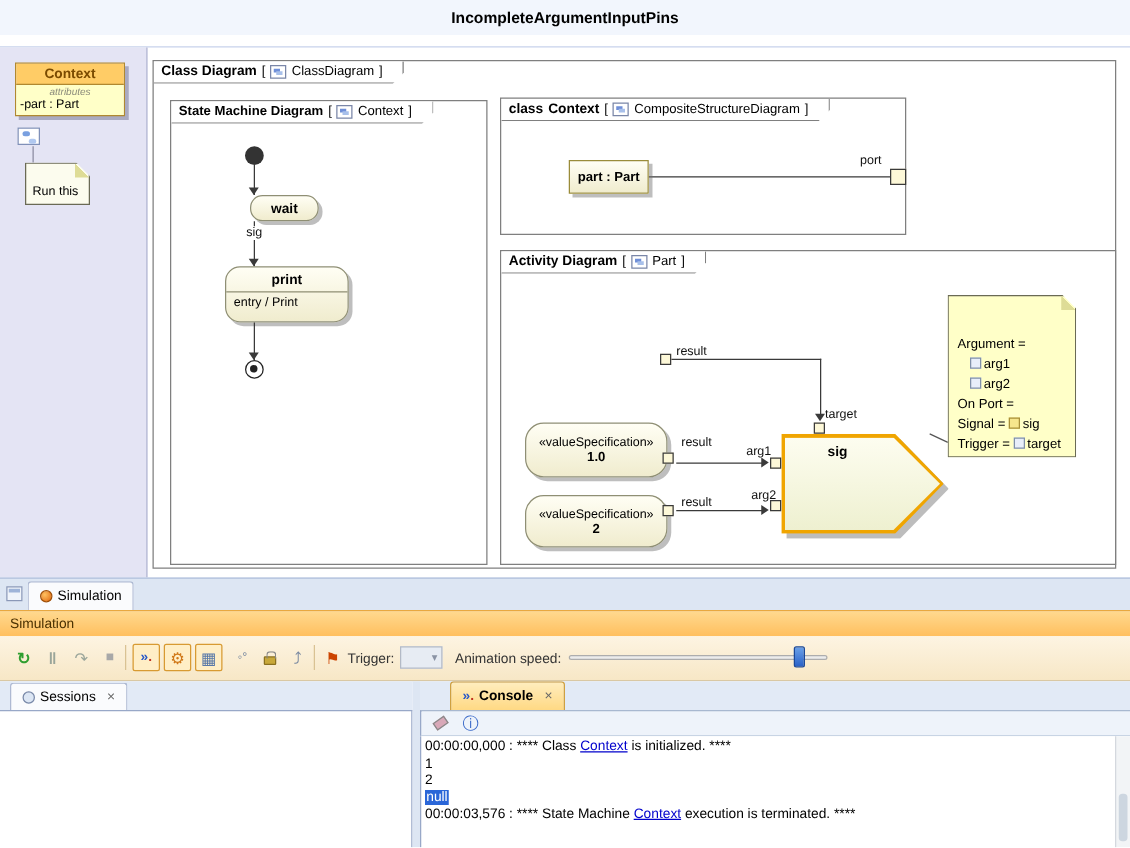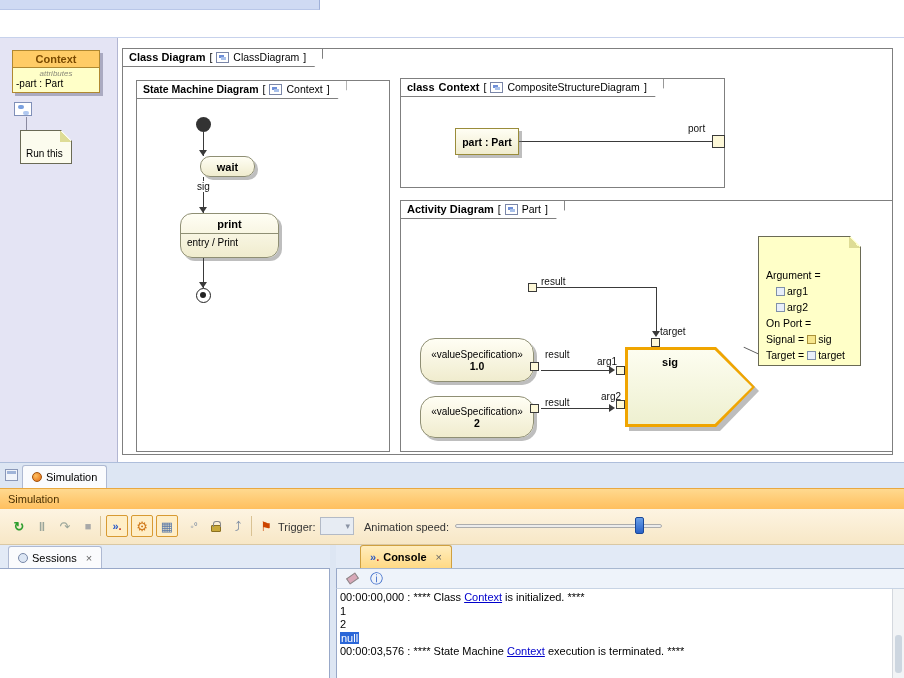--- a/index.html
+++ b/index.html
@@ -49,20 +49,23 @@
   .lock-body::before { content:""; position:absolute; top:-5px; left:1px; width:6px; height:5px; border:1.5px solid #888; border-bottom:none; border-radius:3px 3px 0 0; }
 
   .eraser { display:inline-block; width:11px; height:7px; background:#d8a8b8; border:1px solid #888; transform:rotate(-35deg); }
 </style>
 </head>
 <body>
 
 <div class="screen">
 
   <div class="abs" style="left:0;top:0;width:320px;height:10px;background:#cfdaf3;border-right:1px solid #9fb0d8;border-bottom:1px solid #b9c7e8;"></div>
+  <div class="abs" style="left:0;top:10;width:904px;height:28px;background:#f2f6fd;display:flex;align-items:center;justify-content:center;font-weight:bold;font-size:12.5px;">
+    <span>IncompleteArgumentInputPins</span>
+  </div>
   <div class="abs" style="left:0;top:37px;width:904px;height:1px;background:#c7d2ec;"></div>
 
   <div class="abs" style="left:0;top:38px;width:118px;height:424px;background:#e4e4f4;border-right:1px solid #b2b6d2;">
     <div class="abs" style="left:12px;top:12px;width:88px;border:1px solid #b08830;box-shadow:3px 3px 0 rgba(100,100,130,.45);">
       <div style="height:17px;background:#ffcc66;border-bottom:1px solid #b08830;display:flex;align-items:center;justify-content:center;font-weight:bold;color:#7a4a00;font-size:11px;">Context</div>
       <div style="background:#ffffc8;padding:1px 0 3px 0;">
         <div style="font-style:italic;font-size:8px;color:#8a8a7a;text-align:center;">attributes</div>
         <div style="font-size:10px;padding-left:3px;">-part : Part</div>
       </div>
     </div>
@@ -186,21 +189,21 @@
 
   <div class="hl" style="left:743px;top:350px;width:16px;transform:rotate(25deg);border-color:#555;"></div>
   <div class="note" style="left:758px;top:236px;width:103px;height:130px;">
     <span class="fold"></span>
     <div style="padding:30px 4px 4px 7px;font-size:10.5px;line-height:16px;">
       <div>Argument =</div>
       <div style="padding-left:10px;"><span class="mini-icon"></span><span>arg1</span></div>
       <div style="padding-left:10px;"><span class="mini-icon"></span><span>arg2</span></div>
       <div>On Port =</div>
       <div><span>Signal = </span><span class="mini-icon sig"></span><span>sig</span></div>
-      <div><span>Target = </span><span class="mini-icon"></span><span>target</span></div>
+      <div><span>Trigger = </span><span class="mini-icon"></span><span>target</span></div>
     </div>
   </div>
 
   <div class="abs" style="left:0;top:462px;width:904px;height:26px;background:#dde6f3;border-top:1px solid #aebedb;"></div>
   <div class="abs" style="left:5px;top:469px;width:13px;height:12px;border:1px solid #8a98b8;background:#f0f4fa;">
     <span class="abs" style="left:1px;top:1px;width:9px;height:3px;background:#9fb4d8;"></span>
   </div>
   <div class="tab" style="left:22px;top:465px;height:23px;">
     <span style="width:10px;height:10px;border-radius:50%;background:radial-gradient(circle at 35% 35%,#ffc060,#e06810);border:1px solid #a05008;"></span>
     <span>Simulation</span>

